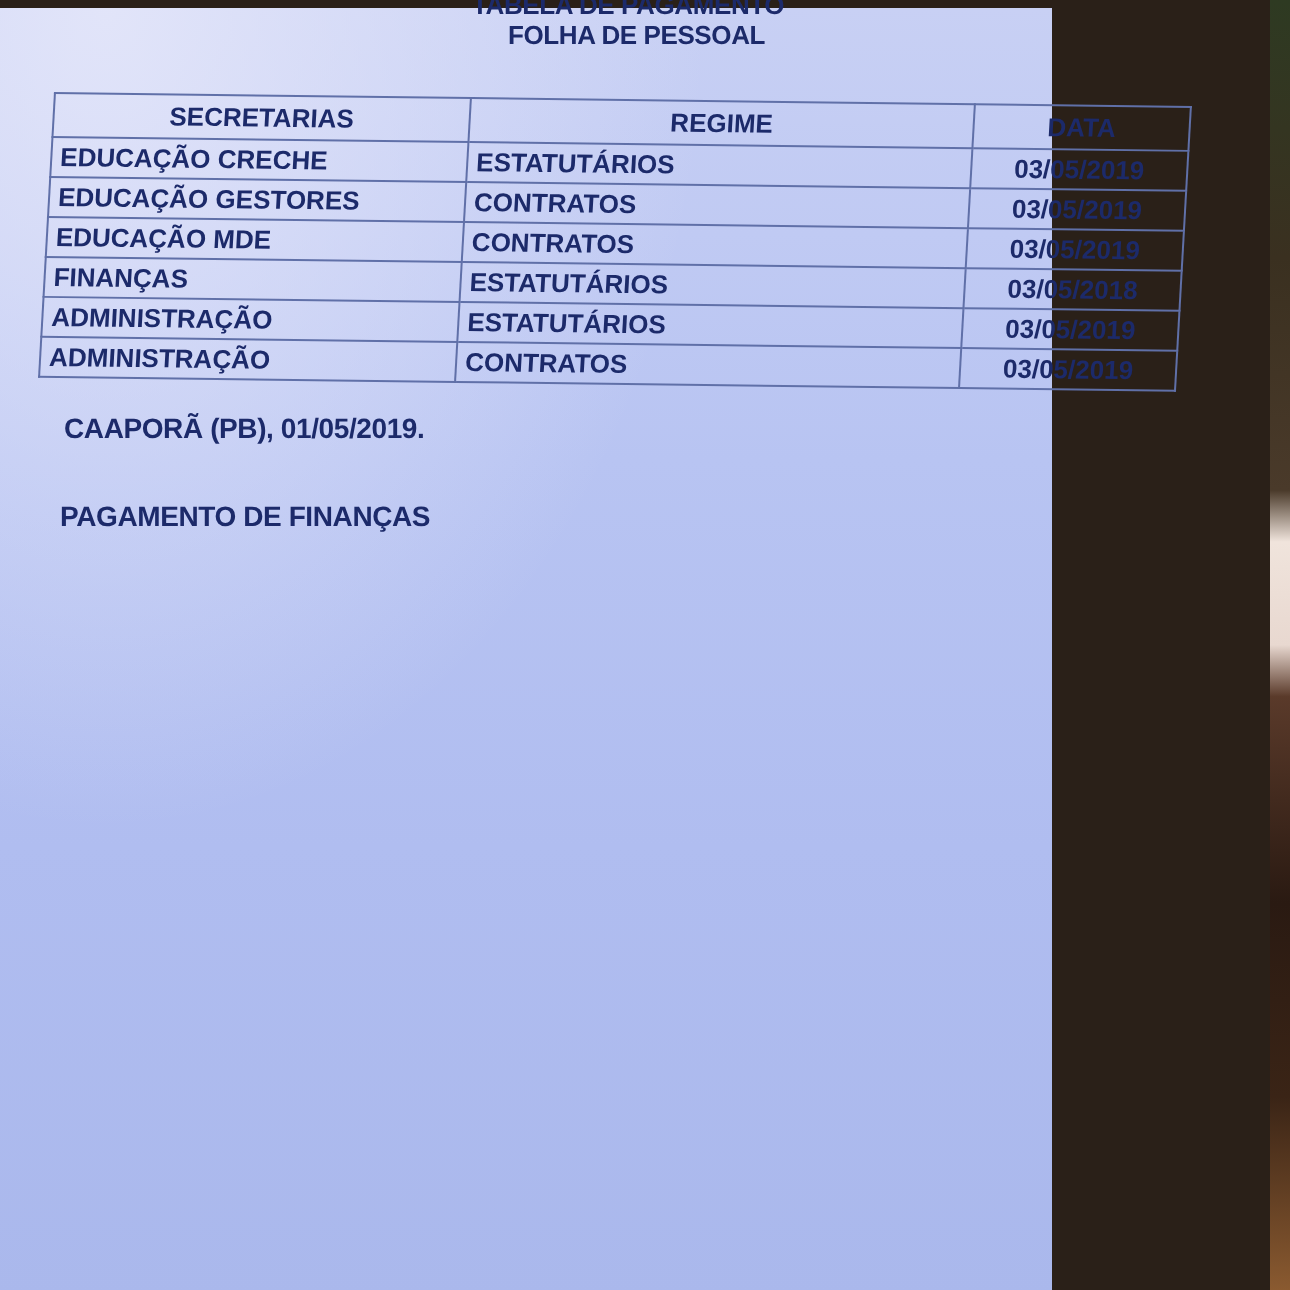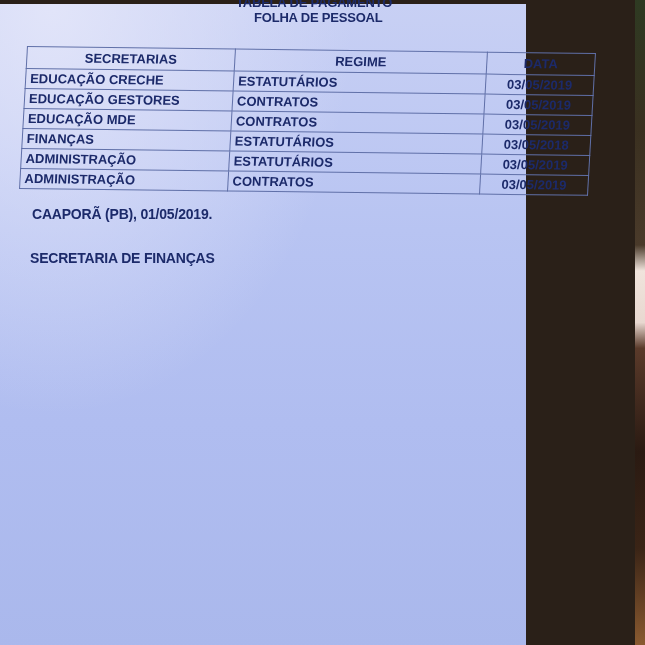--- a/index.html
+++ b/index.html
@@ -150,15 +150,15 @@
         <tr>
           <td>ADMINISTRAÇÃO</td>
           <td>CONTRATOS</td>
           <td class="col-date">03/05/2019</td>
         </tr>
       </tbody>
     </table>
   </div>
 
   <div class="doc-text place-date">CAAPORÃ (PB), 01/05/2019.</div>
-  <div class="doc-text signature">SECRETARIA DE FINANÇAS</div>
+  <div class="doc-text signature">PAGAMENTO DE FINANÇAS</div>
 
 </div>
 
 </body></html>

